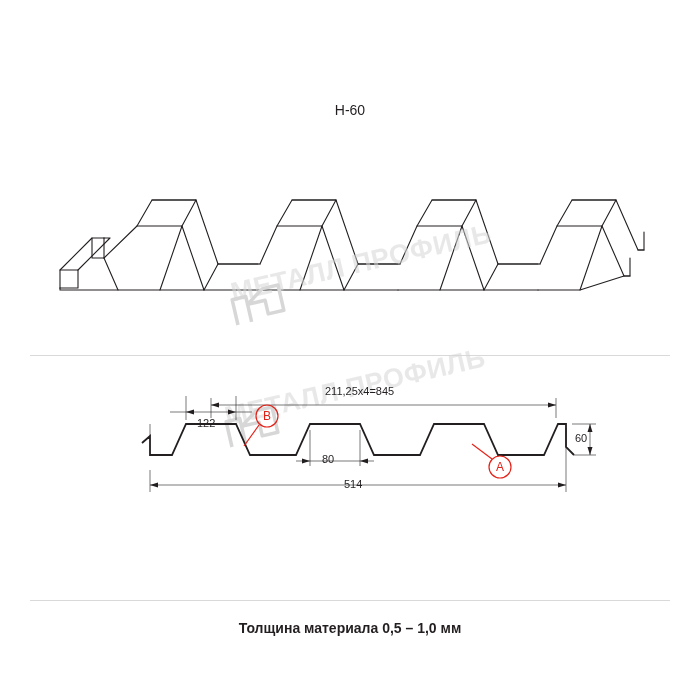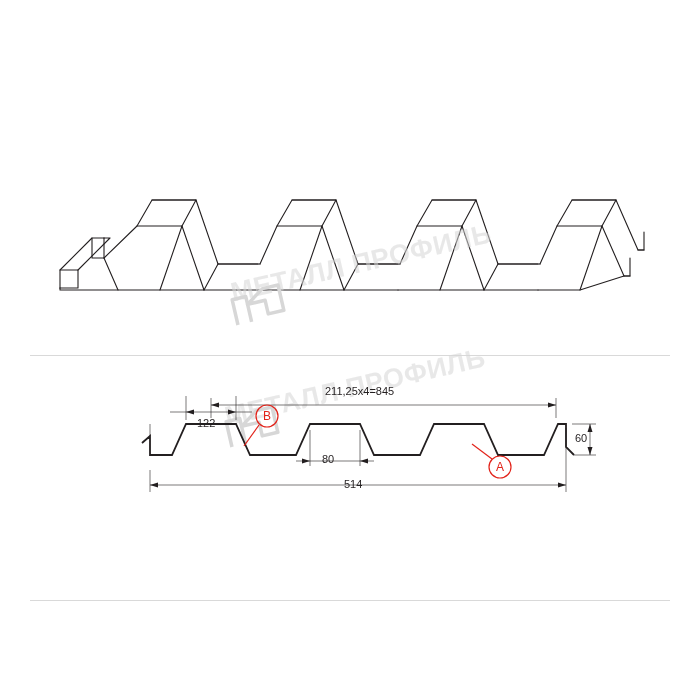--- a/index.html
+++ b/index.html
@@ -101,20 +101,21 @@
     font-size: 12px;
     color: #e2231a;
     font-weight: normal;
   }
 </style>
 </head>
 <body>
 
 <div class="page">
 
+  <div class="subtitle">Н-60</div>
 
   <div class="divider" id="divider-top"></div>
   <div class="divider" id="divider-bottom"></div>
 
   <svg class="svg-layer" width="700" height="700" viewBox="0 0 700 700">
     <g fill="none" stroke="#231f20" stroke-width="1.1" stroke-linejoin="round" stroke-linecap="round">
 
       <path d="M60 288 L60 270 L92 238 L104 238"></path>
       <path d="M92 238 L92 258 L104 258"></path>
 
@@ -249,14 +250,15 @@
 
   <div class="dim-text" style="left:325px; top:385px;">211,25x4=845</div>
   <div class="dim-text" style="left:197px; top:417px;">122</div>
   <div class="dim-text" style="left:322px; top:453px;">80</div>
   <div class="dim-text" style="left:344px; top:478px;">514</div>
   <div class="dim-text" style="left:575px; top:432px;text-align:center;">60</div>
 
   <div class="marker-label" style="left:263px; top:409px;">B</div>
   <div class="marker-label" style="left:496px; top:460px;">A</div>
 
+  <div class="footer-note">Толщина материала 0,5 – 1,0 мм</div>
 
 </div>
 
 </body></html>

